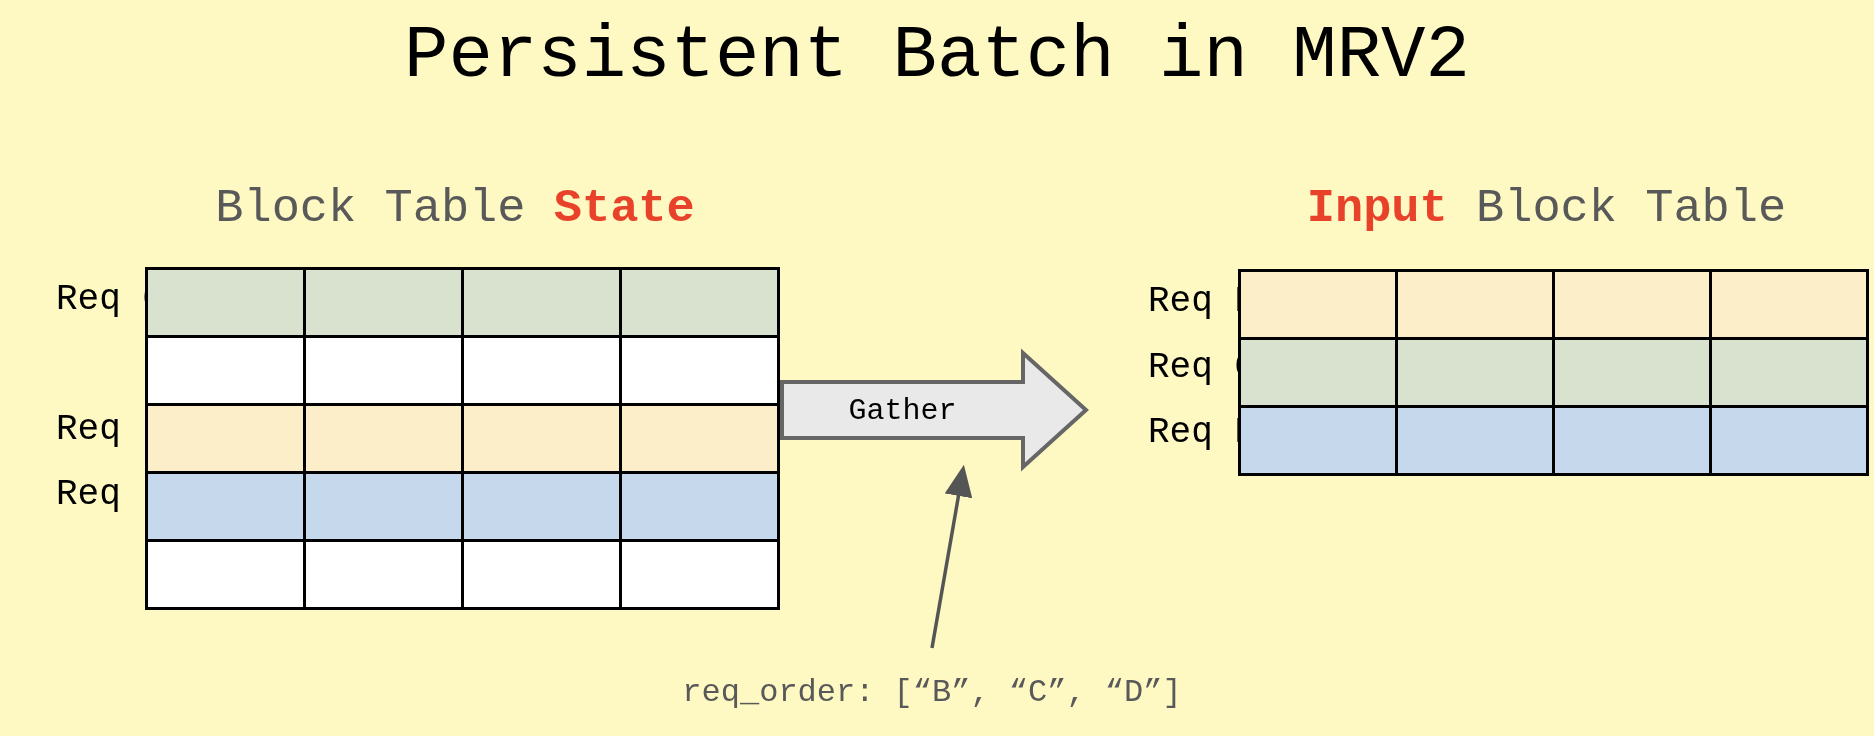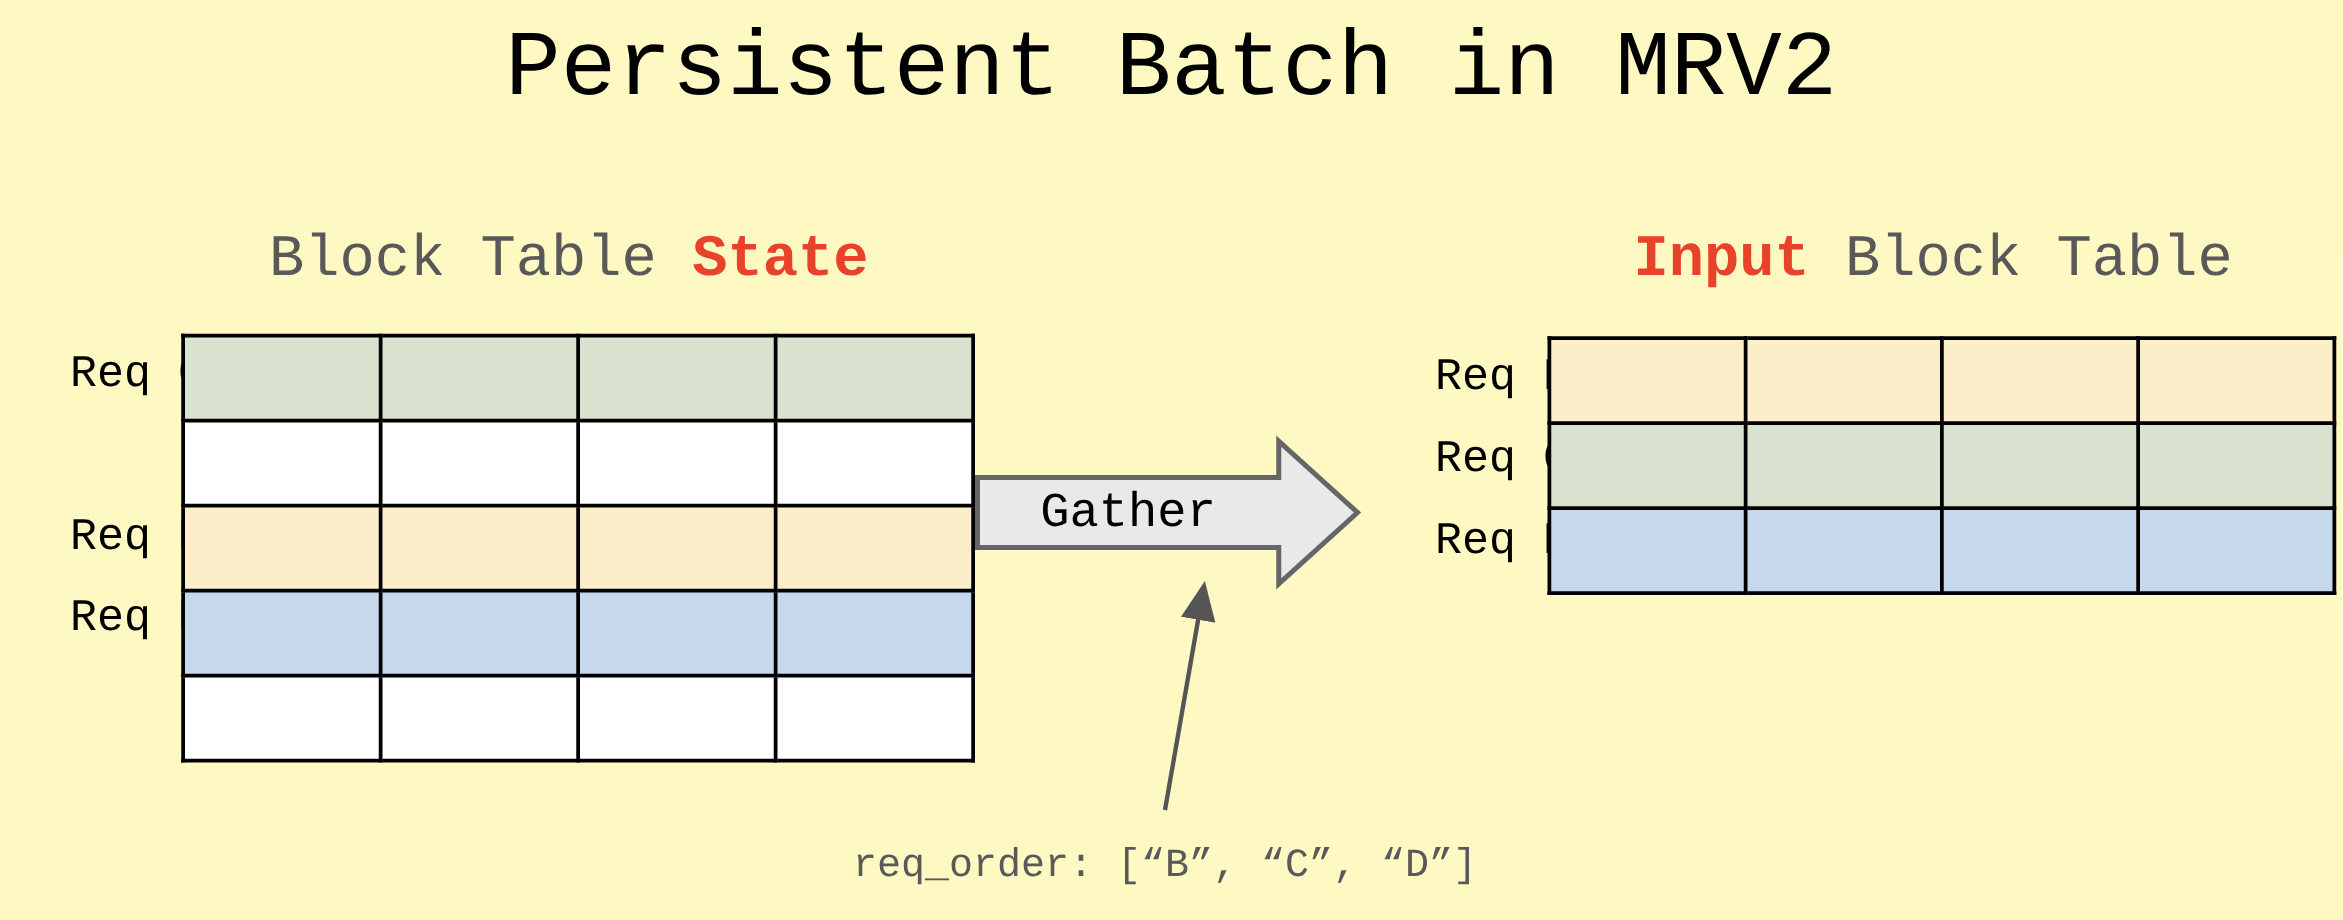--- a/index.html
+++ b/index.html
@@ -69,21 +69,21 @@
     position: absolute;
     left: 775px; top: 345px;
     width: 320px; height: 130px;
   }
   .gather-label {
     position: absolute;
     left: 790px; top: 384px;
     width: 225px; height: 54px;
     line-height: 54px;
     text-align: center;
-    font-size: 39px;
+    font-size: 30px;
     color: #000000;
   }
   .pointer-svg {
     position: absolute;
     left: 900px; top: 452px;
     width: 120px; height: 200px;
   }
   .annotation {
     position: absolute;
     left: 582px; top: 660px;

